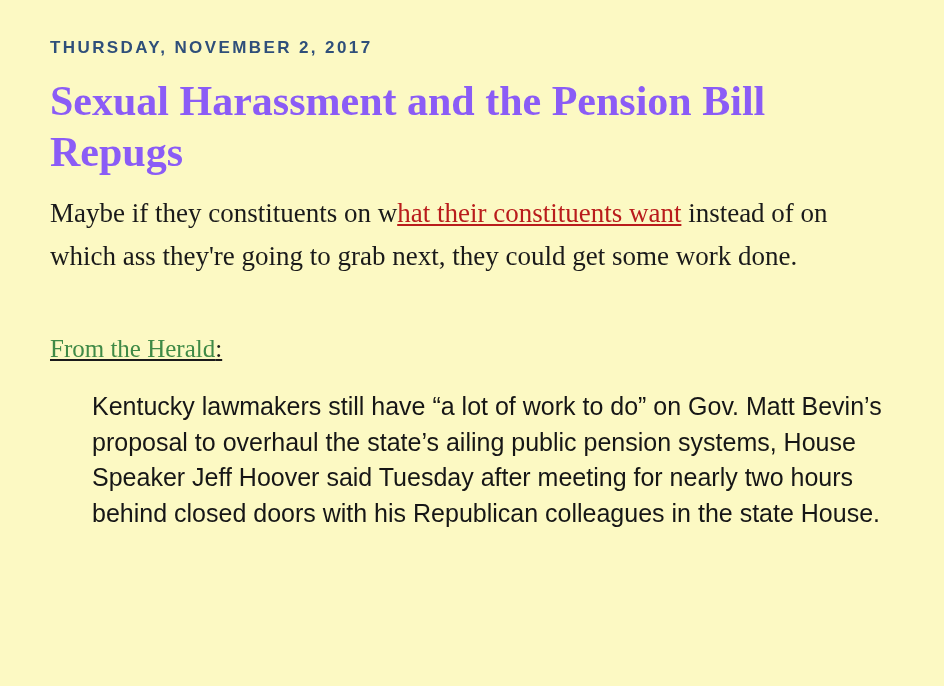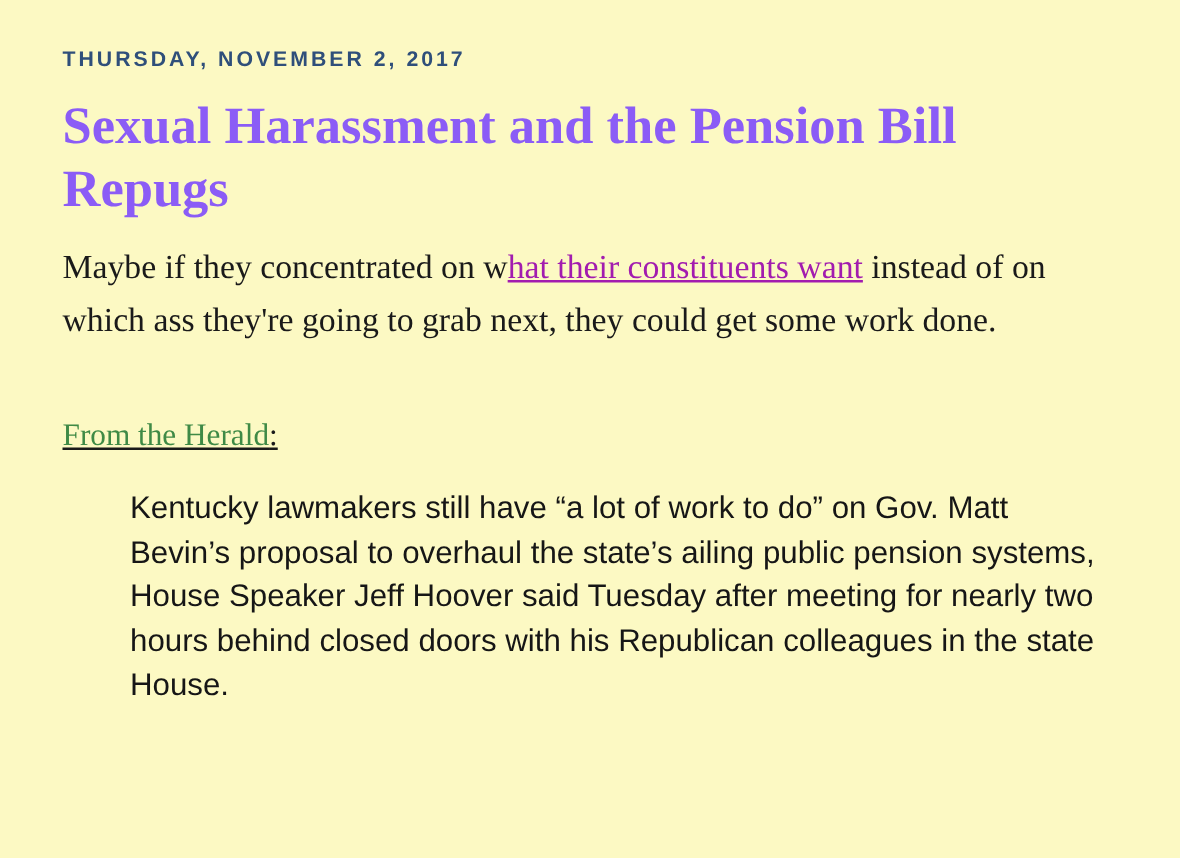--- a/index.html
+++ b/index.html
@@ -41,52 +41,52 @@
   }
   .lede {
     font-family: "Liberation Serif", serif;
     font-size: 27px;
     line-height: 1.58;
     color: #1a1a1a;
     margin: 0;
     max-width: 860px;
   }
   .lede .link-green {
-    color: #a21caf;
+    color: #b91c1c;
   }
   .source-line {
     font-family: "Liberation Serif", serif;
     font-size: 25px;
     line-height: 1.5;
     color: #1a1a1a;
     margin: 52px 0 22px 0;
     text-decoration: underline;
   }
   .source-line a {
     color: #3f8a46;
     text-decoration: none;
   }
   .blockquote {
     font-family: "Liberation Sans", sans-serif;
     font-size: 25px;
     line-height: 1.42;
     color: #161616;
-    margin: 12px;
+    margin: 0;
     padding-left: 42px;
     max-width: 830px;
   }
 </style>
 </head>
 <body>
 
 <div class="page">
 
   <div class="date-line">Thursday, November 2, 2017</div>
 
   <h1 class="post-title">Sexual Harassment and the Pension Bill Repugs</h1>
 
-  <p class="lede"><span>Maybe if they concentrated on w</span><a class="link-green" href="#">hat their constituents want</a><span> instead of on which ass they're going to grab next, they could get some work done.</span></p>
+  <p class="lede"><span>Maybe if they constituents on w</span><a class="link-green" href="#">hat their constituents want</a><span> instead of on which ass they're going to grab next, they could get some work done.</span></p>
 
   <p class="source-line"><a href="#">From the Herald</a><span>:</span></p>
 
   <blockquote class="blockquote">Kentucky lawmakers still have “a lot of work to do” on Gov. Matt Bevin’s proposal to overhaul the state’s ailing public pension systems, House Speaker Jeff Hoover said Tuesday after meeting for nearly two hours behind closed doors with his Republican colleagues in the state House.</blockquote>
 
 </div>
 
 </body></html>

